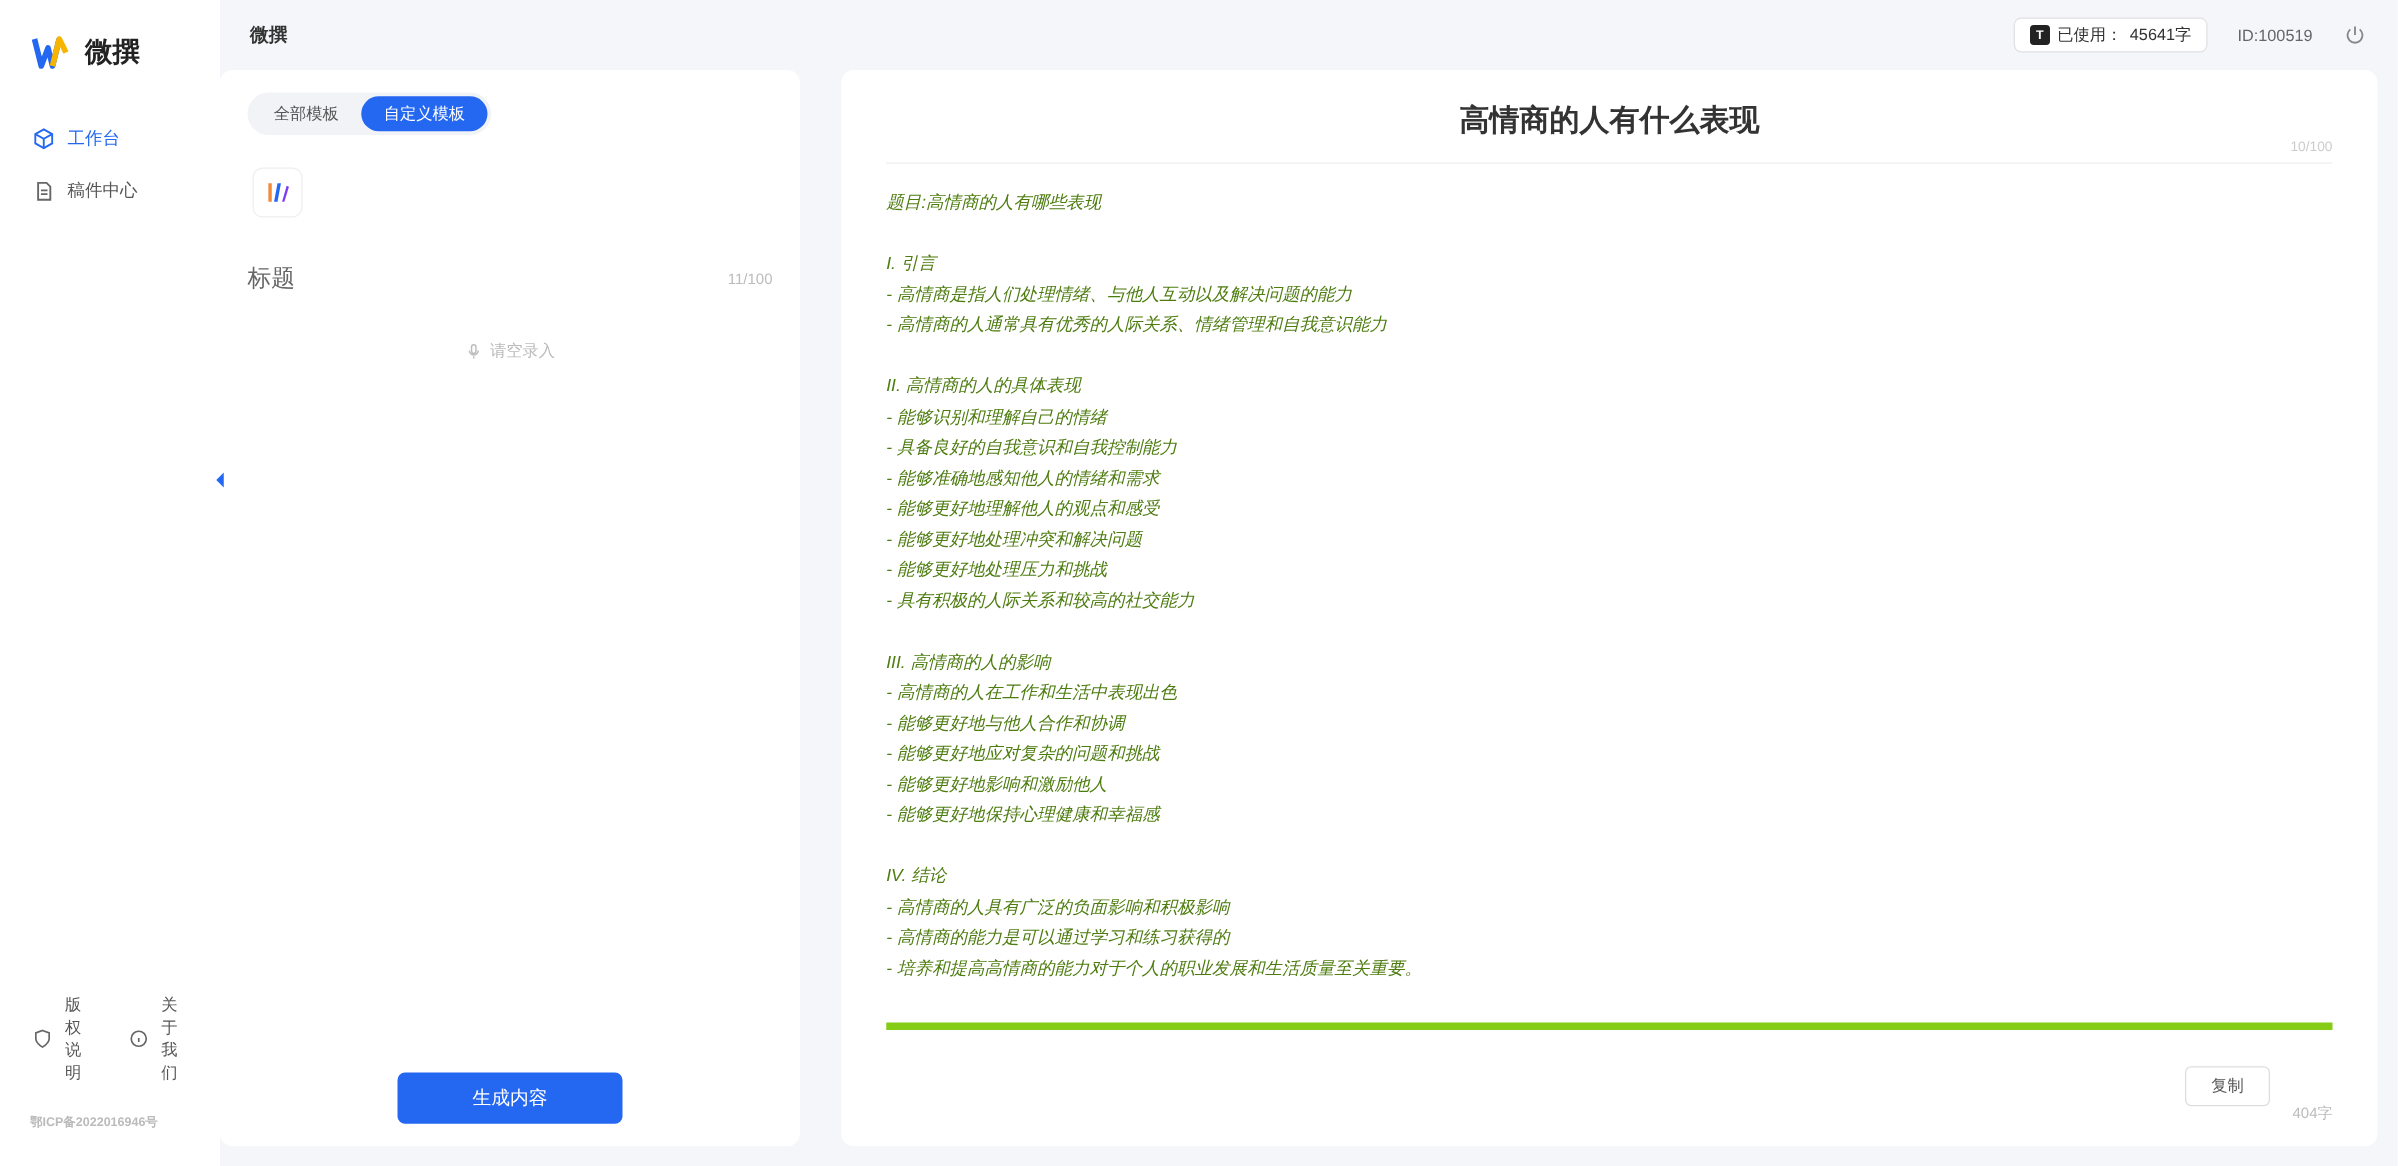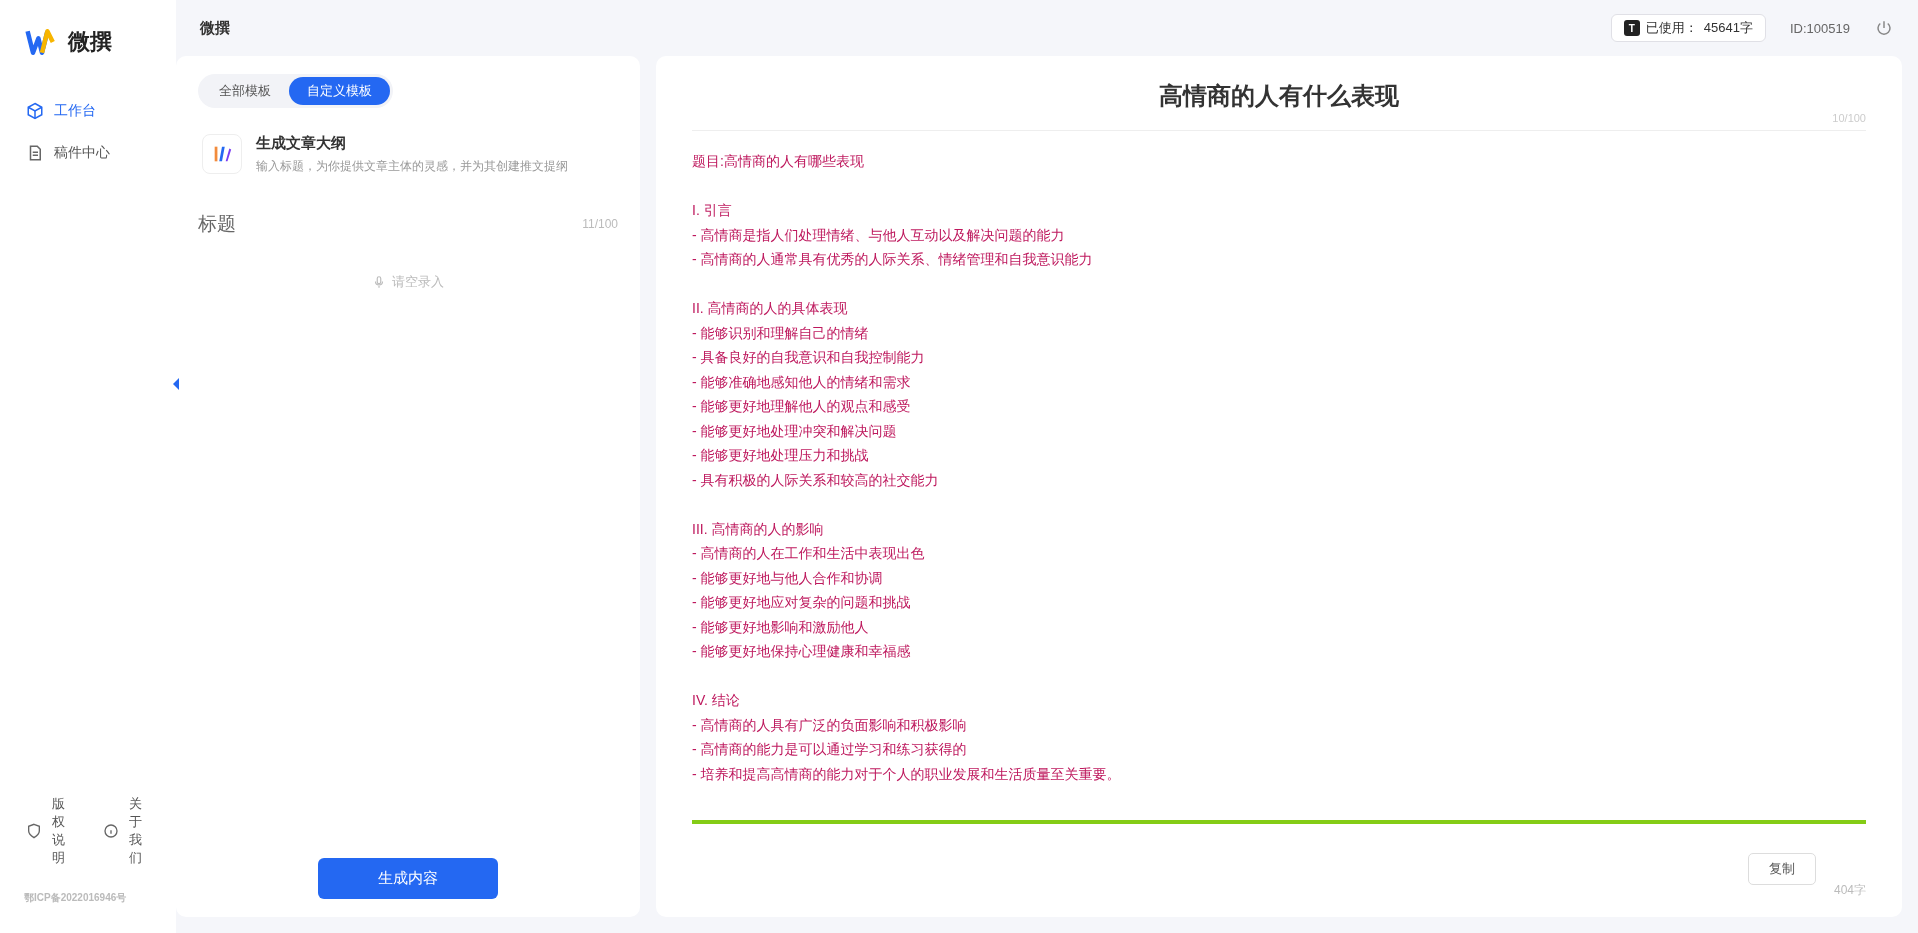--- a/index.html
+++ b/index.html
@@ -21,21 +21,21 @@
 
 .main { flex:1; display:flex; flex-direction:column; }
 .topbar { height:56px; display:flex; align-items:center; padding:0 24px; background:#f5f6fa; }
 .topbar-title { font-size:15px; font-weight:600; color:#333; }
 .topbar-right { margin-left:auto; display:flex; align-items:center; gap:24px; }
 .usage-pill { display:flex; align-items:center; gap:6px; border:1px solid #e0e0e6; border-radius:6px; padding:4px 12px; font-size:13px; background:#fff; }
 .usage-pill .t-icon { width:16px; height:16px; background:#222; border-radius:3px; color:#fff; display:flex; align-items:center; justify-content:center; font-size:10px; font-weight:700; }
 .user-id { font-size:13px; color:#666; }
 .power-btn { width:20px; height:20px; display:flex; align-items:center; justify-content:center; cursor:pointer; color:#888; }
 
-.content { flex:1; display:flex; gap:16px; padding:0 16px 16px 0; overflow:hidden; }
+.content { flex:1; display:flex; gap:33px; padding:0 16px 16px 0; overflow:hidden; }
 .panel { background:#fff; border-radius:10px; display:flex; flex-direction:column; }
 .panel-left { width:464px; padding:18px 22px; }
 .panel-right { flex:1; padding:24px 36px; position:relative; }
 
 .tabs { display:flex; gap:0; background:#f2f3f7; border-radius:20px; padding:3px; width:fit-content; margin-bottom:18px; }
 .tab { padding:5px 18px; border-radius:18px; font-size:13px; cursor:pointer; color:#555; }
 .tab.active { background:#2468f2; color:#fff; }
 
 .template-card { display:flex; gap:14px; align-items:flex-start; padding:8px 4px 18px; }
 .template-icon { width:40px; height:40px; border:1px solid #eee; border-radius:8px; display:flex; align-items:center; justify-content:center; background:#fff; }
@@ -48,22 +48,22 @@
 .text-input { width:100%; border:1px solid #e5e5ea; border-radius:6px; padding:10px 12px; font-size:14px; outline:none; }
 .placeholder-line { display:flex; align-items:center; justify-content:center; gap:6px; color:#bbb; font-size:13px; margin-top:28px; }
 .placeholder-line .ico { width:14px; height:14px; }
 
 .generate-wrap { margin-top:auto; display:flex; justify-content:center; padding-top:24px; }
 .generate-btn { background:#2468f2; color:#fff; border:none; border-radius:6px; padding:11px 60px; font-size:15px; cursor:pointer; }
 
 .output-header { text-align:center; position:relative; border-bottom:1px solid #eee; padding-bottom:18px; margin-bottom:18px; }
 .output-title { font-size:24px; font-weight:600; font-family: "Songti SC", SimSun, serif; }
 .output-counter { position:absolute; right:0; bottom:6px; font-size:11px; color:#ccc; }
-.output-body { white-space:pre-wrap; font-size:14px; line-height:1.75; color:#be185d; }
-.output-footer { position:absolute; bottom:18px; right:36px; left:36px; display:flex; align-items:center; justify-content:flex-end; gap:18px; border-top:4px solid #84cc16; padding-top:14px; }
+.output-body { white-space:pre-wrap; font-size:14px; line-height:1.75; color:#4d7c0f;font-style:italic; }
+.output-footer { position:absolute; bottom:18px; right:36px; left:36px; display:flex; align-items:center; justify-content:flex-end; gap:18px; border-top:6px solid #84cc16; padding-top:14px; }
 .copy-btn { border:1px solid #ddd; background:#fff; border-radius:5px; padding:6px 20px; font-size:13px; color:#555; cursor:pointer; }
 .char-count { font-size:12px; color:#bbb;margin-top:44px; }
 </style>
 </head>
 <body>
 
 <div class="app">
   <aside class="sidebar">
     <div class="logo">
       <span class="logo-icon">
@@ -151,24 +151,20 @@
         </div>
 
         <div class="template-card">
           <div class="template-icon">
             <svg viewBox="0 0 24 24" width="22" height="22">
                 <path d="M4 20 L4 4 L7 4 L7 20 Z" fill="#f28b3c"></path>
                 <path d="M9 20 L12 4 L15 4 L12 20 Z" fill="#2468f2"></path>
                 <path d="M16 20 L20 6 L22 7 L18 20 Z" fill="#7b3cf2"></path>
               </svg>
           </div>
-          <div class="template-info">
-            <div class="name">生成文章大纲</div>
-            <div class="desc">输入标题，为你提供文章主体的灵感，并为其创建推文提纲</div>
-          </div>
         </div>
 
         <div class="field-row">
           <span class="field-label">标题</span>
           <span class="field-counter">11/100</span>
         </div>
 
         <div class="placeholder-line">
           <span class="ico">
             <svg viewBox="0 0 24 24" width="14" height="14" fill="none" stroke="#bbb" stroke-width="2">

